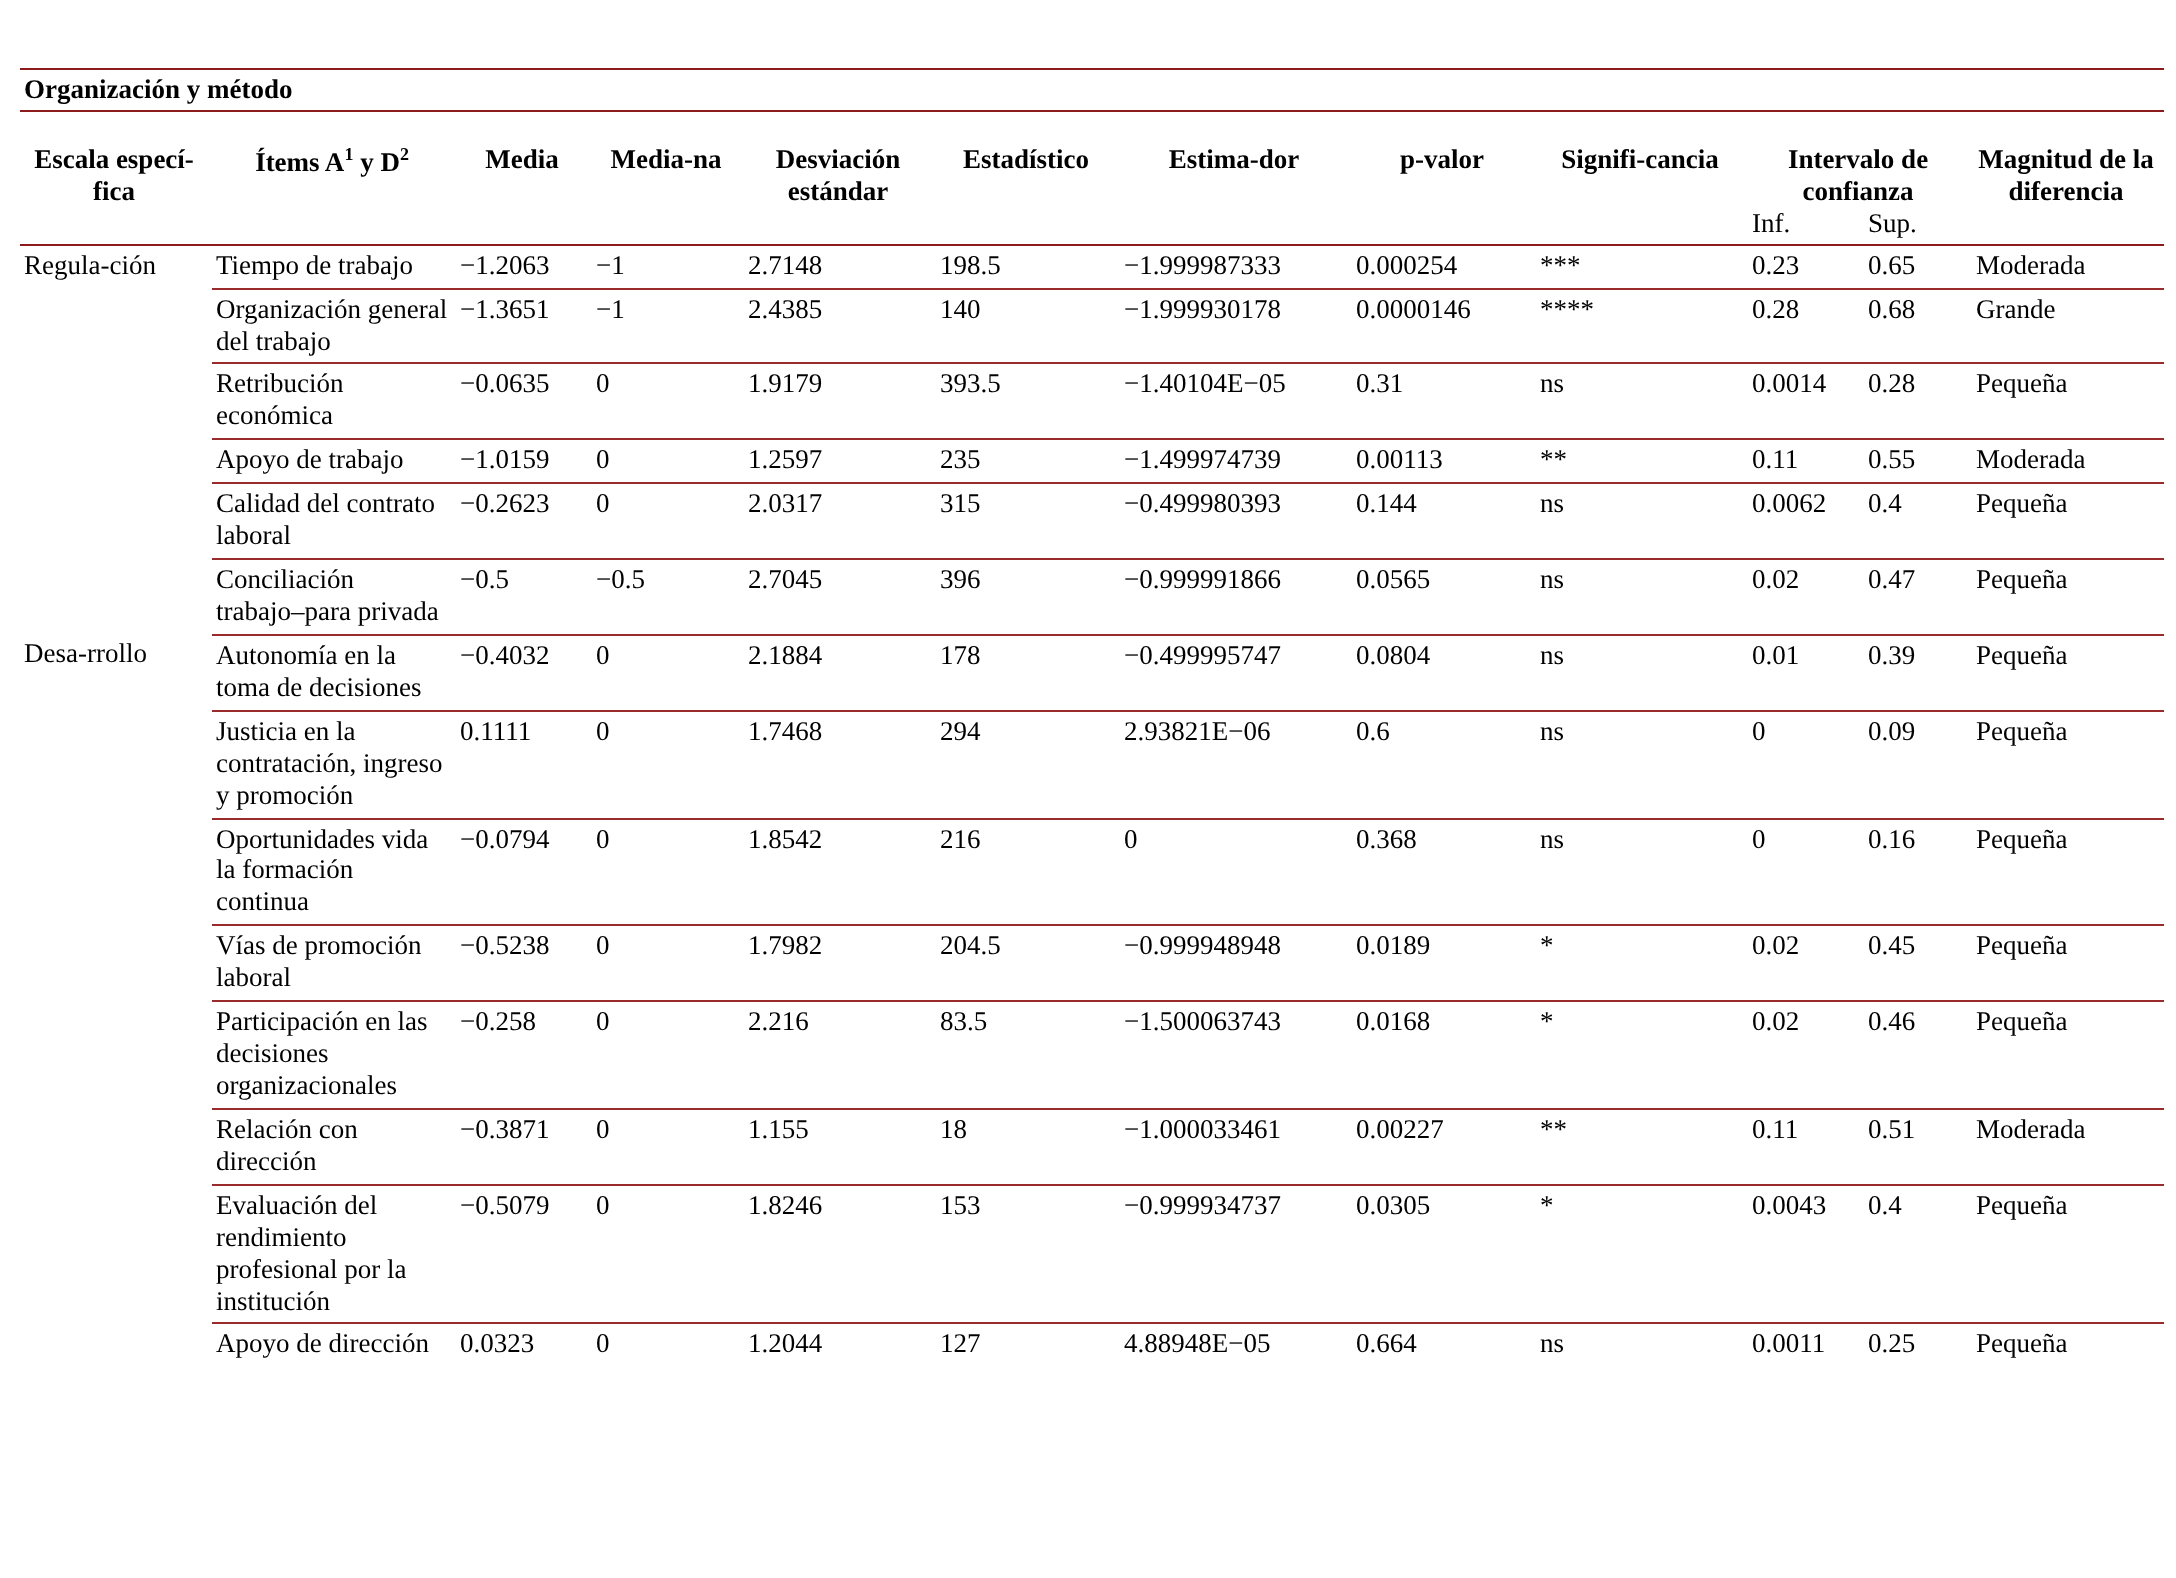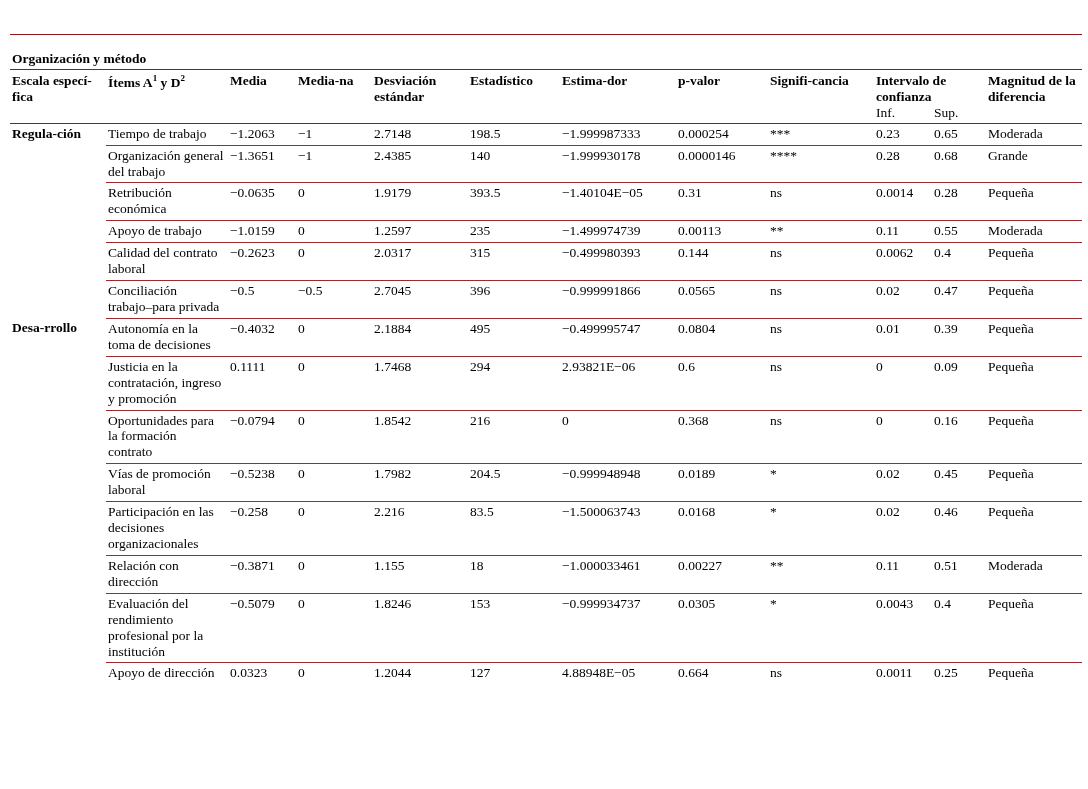--- a/index.html
+++ b/index.html
@@ -33,49 +33,50 @@
     text-align: left;
     font-weight: normal;
     padding: 2px 4px 3px 2px;
     line-height: 1.18;
   }
   
   tr.title-row td {
     border-top: 1.6px solid #8d1b1b;
     border-bottom: 1.1px solid #8d1b1b;
     font-weight: bold;
-    padding-top: 16px;
+    padding-top: 2px;
     padding-bottom: 2px;
     font-size: 13.5px;
   }
   
   tr.head-row td {
     font-weight: bold;
     vertical-align: top;
-    padding-top: 3px;
+    padding-top: 16px;
     padding-bottom: 0px;
+    text-align: center;
   }
   tr.head-row2 td {
     font-weight: normal;
     padding-top: 0px;
     padding-bottom: 2px;
     border-bottom: 1.3px solid #8d1b1b;
   }
   tr.head-row2 td.hsub {
     font-weight: normal;
   }
   td.rule-bottom {
     border-bottom: 1.3px solid #8d1b1b;
   }
   tr.data-row td {
     border-bottom: 0.8px solid #9a2b2b;
   }
   tr.data-row td.scale-cell {
     border-bottom: none;
-    font-weight: bold;
+    font-weight: normal;
   }
   td.noborder { border-bottom: none !important; }
   .sup {
     font-size: 9px;
     vertical-align: super;
   }
   
   col.c-scale   { width: 96px; }
   col.c-item    { width: 122px; }
   col.c-media   { width: 68px; }
@@ -210,21 +211,21 @@
         <td>0.47</td>
         <td>Pequeña</td>
       </tr>
 
       <tr class="data-row">
         <td rowspan="8" class="scale-cell">Desa-rrollo</td>
         <td>Autonomía en la toma de decisiones</td>
         <td>−0.4032</td>
         <td>0</td>
         <td>2.1884</td>
-        <td>495</td>
+        <td>178</td>
         <td>−0.499995747</td>
         <td>0.0804</td>
         <td>ns</td>
         <td>0.01</td>
         <td>0.39</td>
         <td>Pequeña</td>
       </tr>
       <tr class="data-row">
         <td>Justicia en la contratación, ingreso y promoción</td>
         <td>0.1111</td>
@@ -232,21 +233,21 @@
         <td>1.7468</td>
         <td>294</td>
         <td>2.93821E−06</td>
         <td>0.6</td>
         <td>ns</td>
         <td>0</td>
         <td>0.09</td>
         <td>Pequeña</td>
       </tr>
       <tr class="data-row">
-        <td>Oportunidades para la formación contrato</td>
+        <td>Oportunidades vida la formación continua</td>
         <td>−0.0794</td>
         <td>0</td>
         <td>1.8542</td>
         <td>216</td>
         <td>0</td>
         <td>0.368</td>
         <td>ns</td>
         <td>0</td>
         <td>0.16</td>
         <td>Pequeña</td>

